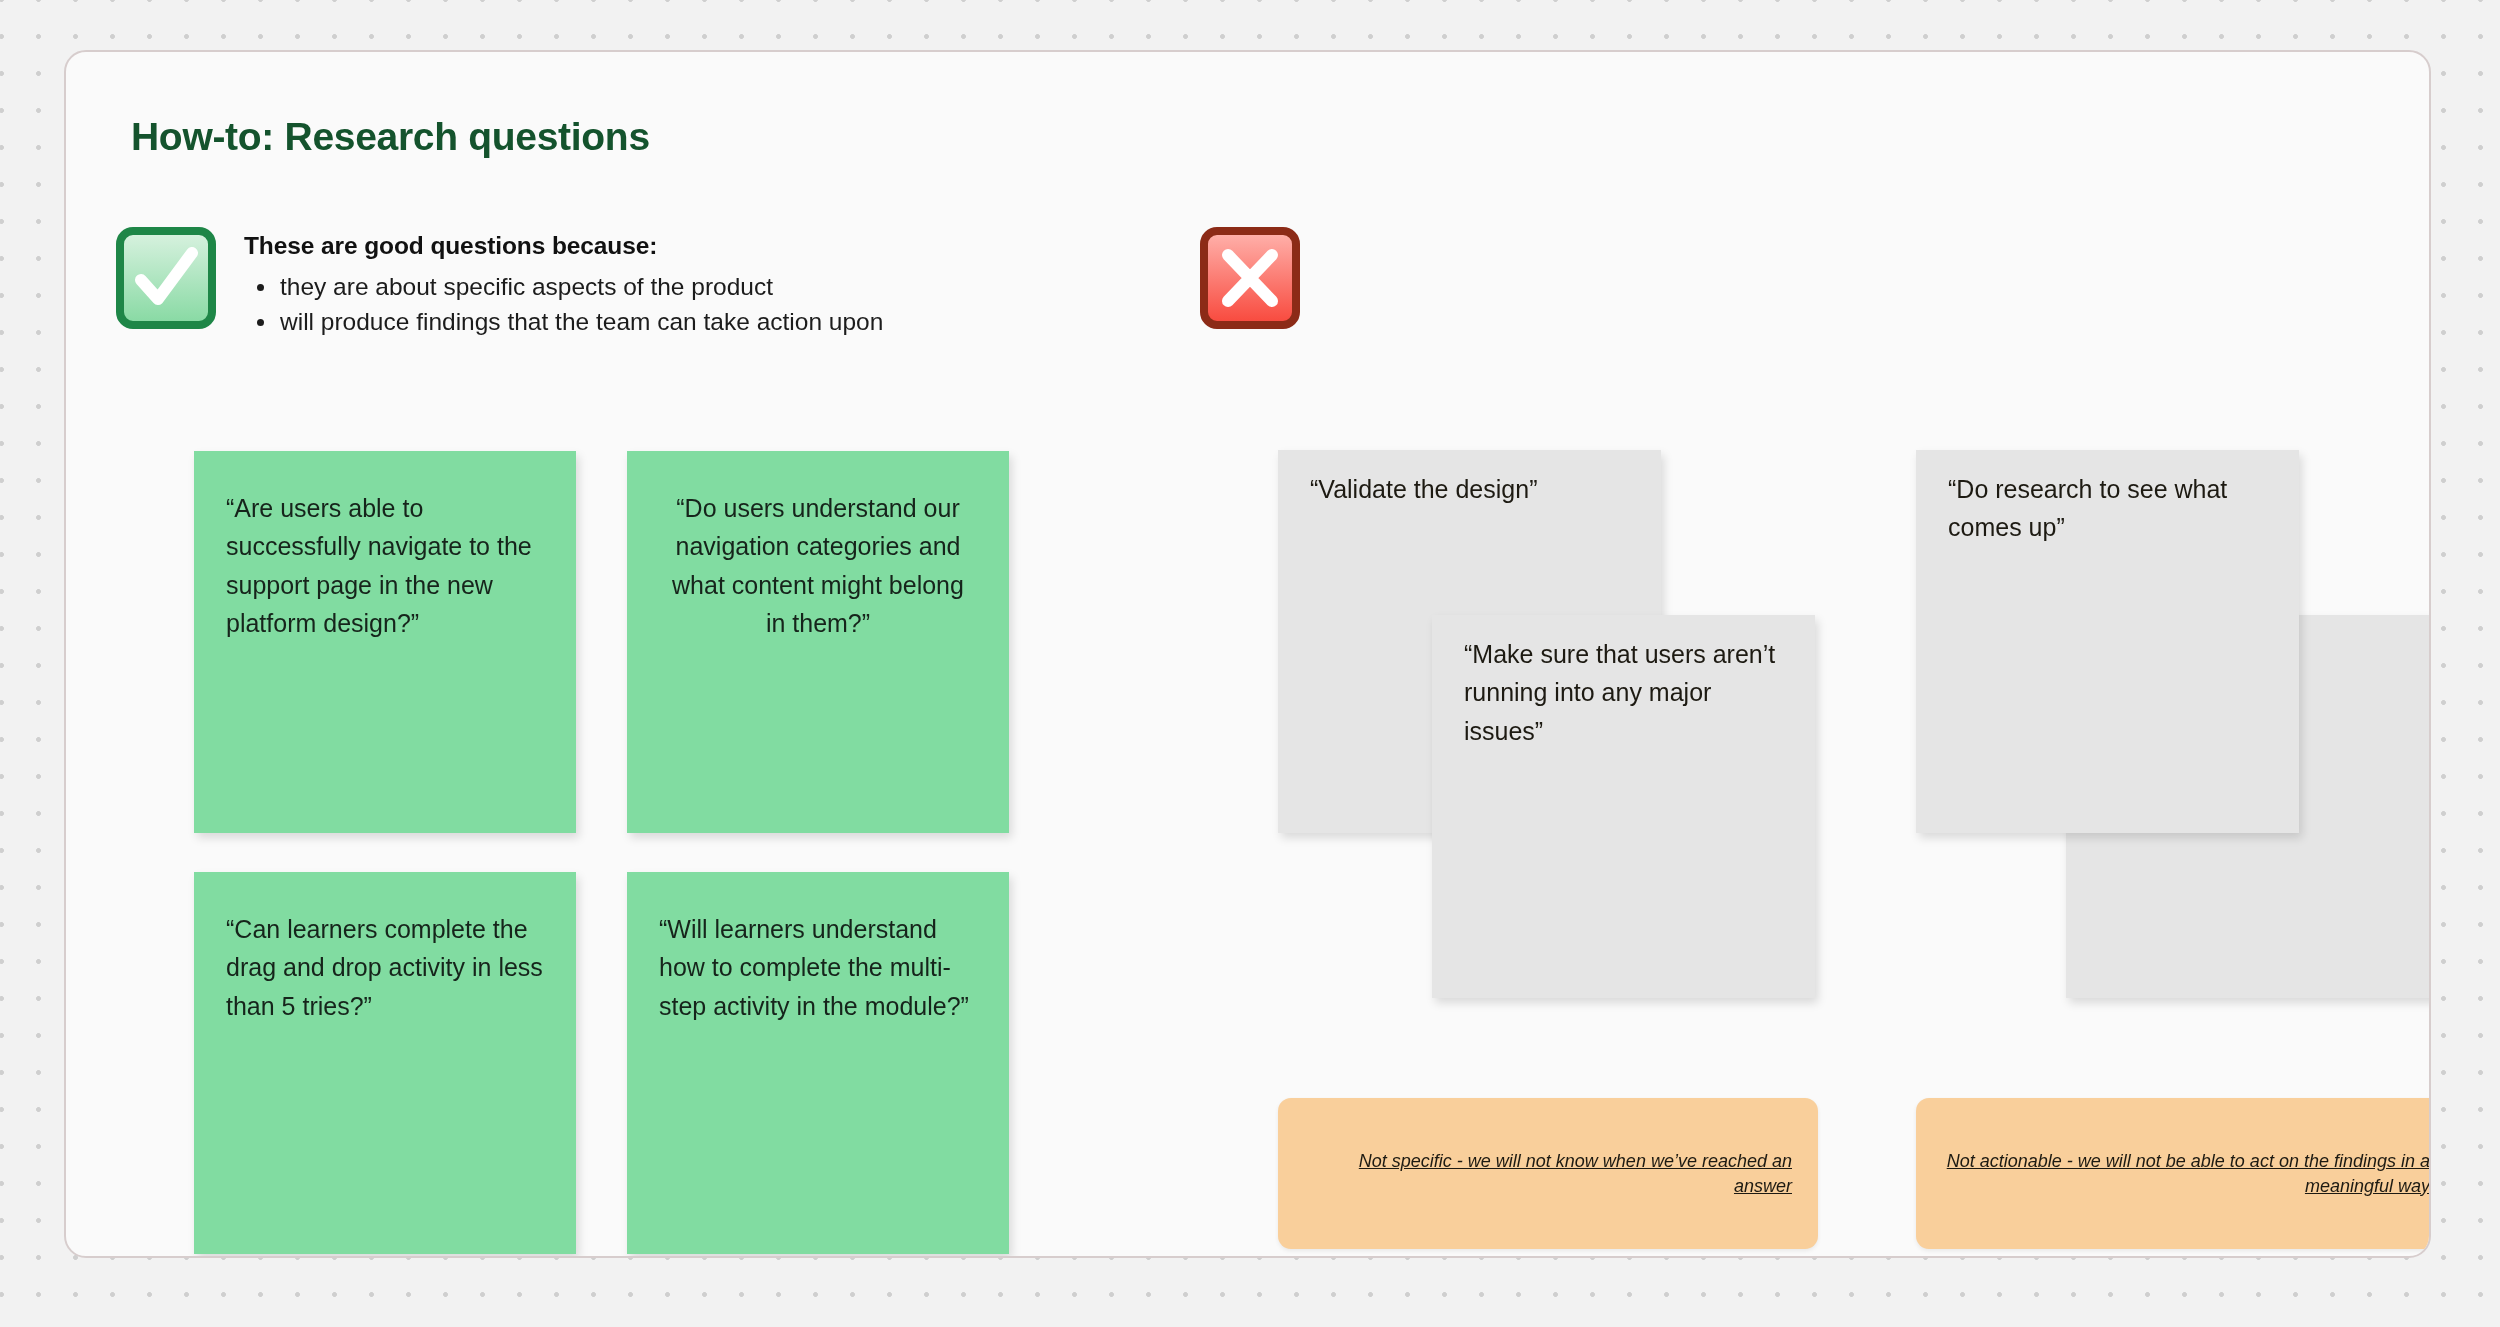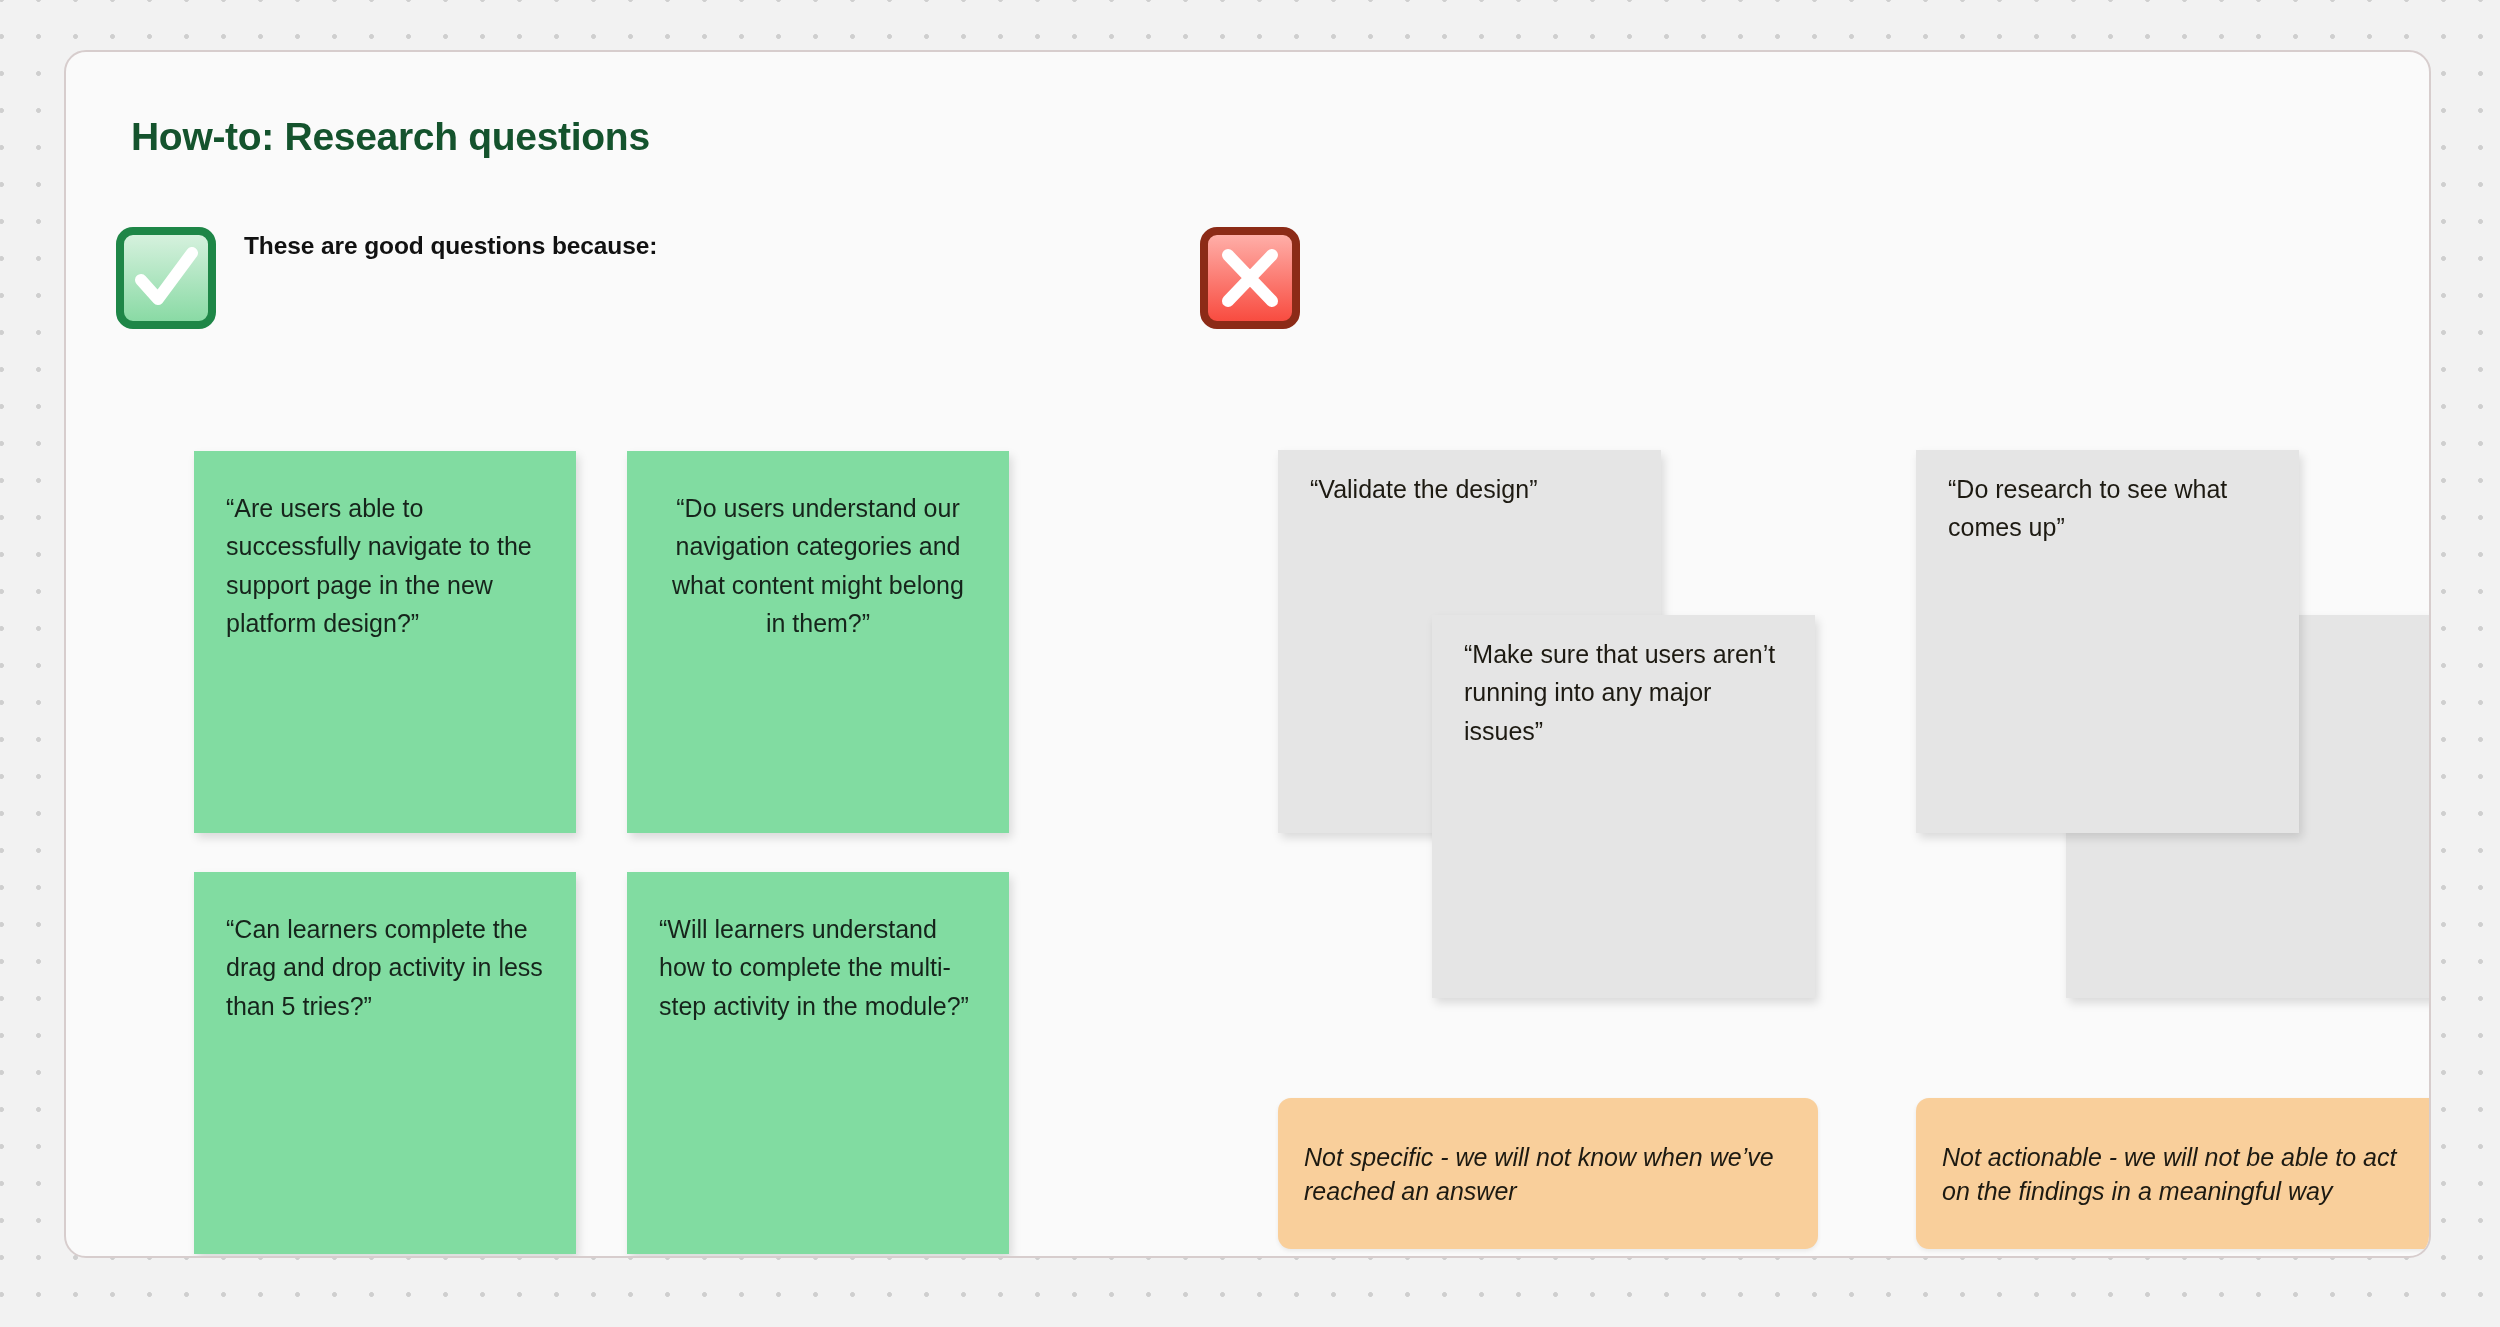--- a/index.html
+++ b/index.html
@@ -139,25 +139,26 @@
     height: 151px;
     background: #F9CF9B;
     border-radius: 13px;
     display: flex;
     align-items: center;
     justify-content: center;
     padding: 0 26px;
     box-shadow: 0 2px 4px rgba(0,0,0,0.07);
   }
   .caption-text {
-    font-size: 25px;
+    font-size: 18px;
     line-height: 1.36;
     font-style: italic;
-    text-align: left;
+    text-align: right;
     color: #1d1a12;
+    text-decoration: underline;
   }
   #caption-1 { left: 1212px; top: 1046px; }
   #caption-2 { left: 1850px; top: 1046px; }
 </style>
 </head>
 <body>
 
 <div id="board-card">
 
   <div id="page-title">How-to: Research questions</div>
@@ -170,20 +171,24 @@
             <stop offset="0%" stop-color="#d9f2e0"></stop>
             <stop offset="100%" stop-color="#86d9a2"></stop>
           </linearGradient>
         </defs>
         <rect x="4" y="4" width="92" height="94" rx="13" ry="13" fill="url(#gchk)" stroke="#1E8647" stroke-width="8"></rect>
         <path d="M25 53 L42 72 L76 26" fill="none" stroke="#ffffff" stroke-width="12" stroke-linecap="round" stroke-linejoin="round"></path>
       </svg>
     </div>
     <div class="legend-text">
       <div class="legend-heading">These are good questions because:</div>
+      <ul class="legend-list">
+        <li>they are about specific aspects of the product</li>
+        <li>will produce findings that the team can take action upon</li>
+      </ul>
     </div>
   </div>
 
   <div class="legend" id="legend-poor">
     <div class="legend-icon">
       <svg viewBox="0 0 100 102" xmlns="http://www.w3.org/2000/svg" aria-hidden="true">
         <defs>
           <linearGradient id="gx" x1="0" y1="0" x2="0" y2="1">
             <stop offset="0%" stop-color="#ffb3ad"></stop>
             <stop offset="100%" stop-color="#f8473b"></stop>

